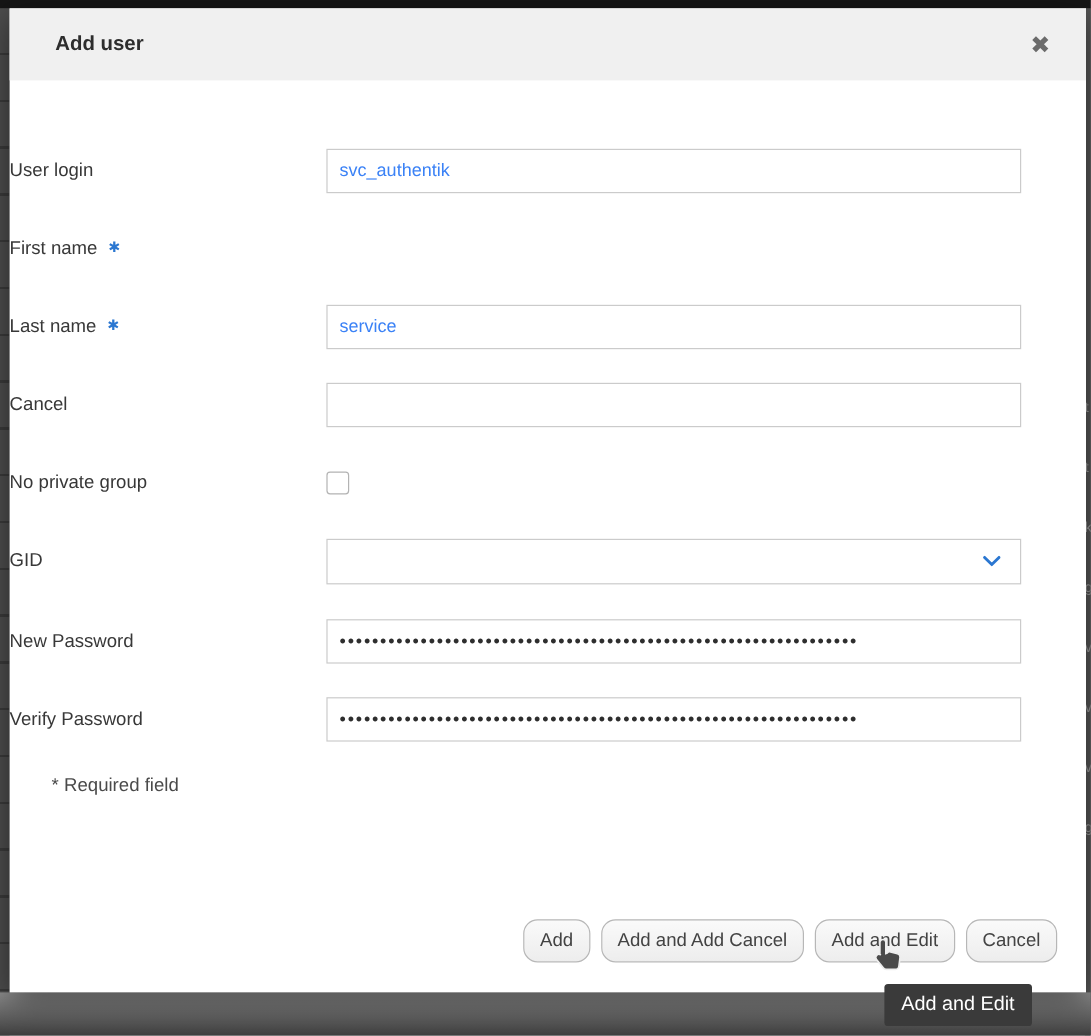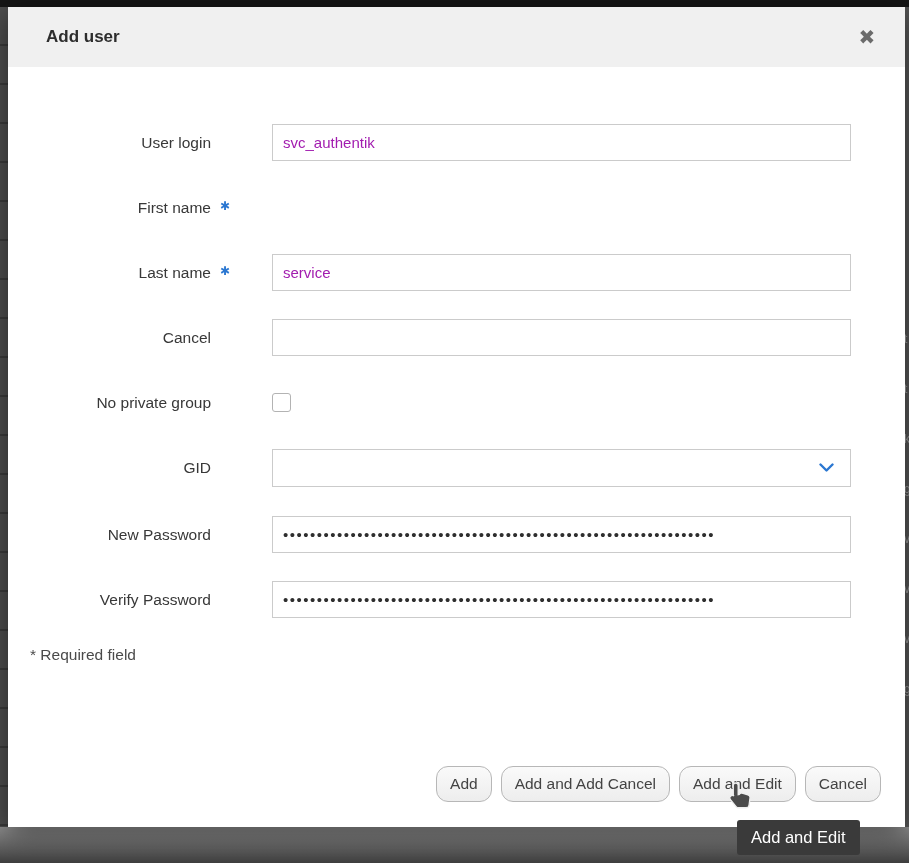--- a/index.html
+++ b/index.html
@@ -40,40 +40,40 @@
     position:absolute; right:26px; top:18px; width:24px; height:24px;
     border:none; background:transparent; color:#6b6b6b;
     font-size:20px; font-weight:bold; line-height:24px; text-align:center; cursor:pointer;
     font-family:"DejaVu Sans",sans-serif;
   }
   .modal-body { position:relative; height:760px; padding-top:57px; }
 
   
   .row { display:flex; align-items:center; height:37px; margin-bottom:28px; }
   .row.section-gap { margin-top:30px; }
-  .label-wrap { width:231px; display:flex; justify-content:flex-end; align-items:center; }
+  .label-wrap { width:231px; display:flex; align-items:center; }
   .flabel { font-size:15.5px; color:#383838; white-space:nowrap; }
   .star { width:28px; text-align:center; color:#2b77d1; font-size:12px; font-weight:bold; position:relative; top:-2px; }
   .control { margin-left:33px; display:flex; align-items:center; }
   .txt {
     width:579px; height:37px; border:1px solid #cbcbcb; background:#fff;
     font-family:"Liberation Sans","DejaVu Sans",sans-serif;
-    font-size:15px; color:#a21caf; padding:0 10px; outline:none;
+    font-size:15px; color:#3b82f6; padding:0 10px; outline:none;
   }
   .pw { font-size:15px; letter-spacing:1.5px; color:#2e2e2e; }
   .cb {
     width:19px; height:19px; border:1px solid #b3b3b3; border-radius:3px;
     background:#fff; display:inline-block; cursor:pointer;
   }
   .sel {
     position:relative; width:579px; height:38px; border:1px solid #cbcbcb; background:#fff; cursor:pointer;
   }
   .sel svg { position:absolute; right:16px; top:13px; }
 
-  .req-note { margin-left:22px; margin-top:28px; font-size:15.5px; color:#4a4a4a; }
+  .req-note { margin-left:35px; margin-top:28px; font-size:15.5px; color:#4a4a4a; }
 
   
   .footer { position:absolute; right:24px; bottom:25px; display:flex; gap:9px; }
   .btn {
     height:36px; padding:0 13px; font-family:"Liberation Sans","DejaVu Sans",sans-serif;
     font-size:15.5px; color:#434343; background:linear-gradient(#fafafa,#ededed);
     border:1px solid #b7b7b7; border-radius:12px; cursor:pointer; white-space:nowrap;
   }
 
   

